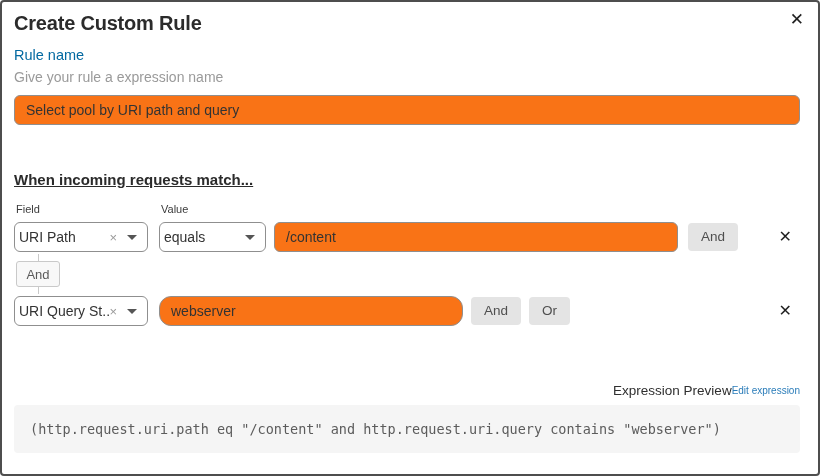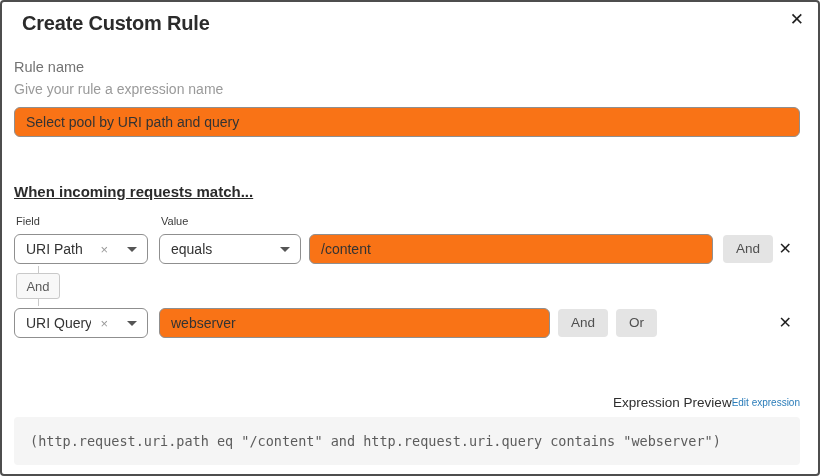--- a/index.html
+++ b/index.html
@@ -1,50 +1,50 @@
 <!DOCTYPE html>
 <html><head>
 <meta charset="utf-8">
 <style>
   html,body { margin:0; padding:0; background:#fff; font-family:"Liberation Sans","DejaVu Sans",sans-serif; }
   .modal {
     position:relative; width:820px; height:476px; box-sizing:border-box;
     background:#fff; border:2px solid #4e4e4e; border-radius:4px;
     padding:0 18px 0 12px; overflow:hidden;
   }
-  .dialog-title { margin:10px 8px 0; font-size:20px; font-weight:700; color:#2b2b2b; letter-spacing:-0.2px; }
+  .dialog-title { margin:10px 0 0; font-size:20px; font-weight:700; color:#2b2b2b; letter-spacing:-0.2px; }
   .close-btn {
     position:absolute; top:5px; right:10px; background:none; border:none; cursor:pointer;
     font-size:17px; font-weight:700; color:#1f1f1f; line-height:1; padding:4px; font-family:inherit;
   }
-  .rule-label { margin-top:24px; font-size:14.5px; color:#737373; }
+  .rule-label { margin-top:12px; font-size:14.5px; color:#0369a1; }
   .rule-helper { margin-top:6px; font-size:14px; color:#9a9a9a; }
   .text-input {
     box-sizing:border-box; height:30px; border:1px solid #8f8f8f; border-radius:6px;
     padding:12px 11px; font-size:14px; color:#333; background:#f97316; font-family:inherit; outline:none;
   }
   .full { display:block; width:100%; margin-top:10px; }
   .match-heading { margin-top:46px; font-size:15px; font-weight:700; color:#2b2b2b;text-decoration:underline; }
   .cols { display:flex; margin-top:15px; font-size:11px; color:#3b3b3b; }
   .col-field { width:145px; padding-left:2px; box-sizing:border-box; }
   .col-operator { width:141px; padding-left:2px; box-sizing:border-box; }
   .col-value { flex:1; padding-left:2px; }
   .cond-row { display:flex; align-items:center; margin-top:7px; }
   .select {
     box-sizing:border-box; height:30px; border:1px solid #8f8f8f; border-radius:6px;
-    display:flex; align-items:center; padding:0 10px 0 11px; font-size:14px; color:#333;
-    background:#fff; cursor:pointer;gap:9px;
+    display:flex; align-items:center; padding:0 10px 0 4px; font-size:14px; color:#333;
+    background:#fff; cursor:pointer;
   }
   .select-field { width:134px; margin-right:11px; }
-  .select-operator { width:142px; margin-right:8px; }
+  .select-operator { width:107px; margin-right:8px; }
   .select .sel-text { flex:1; white-space:nowrap; overflow:hidden; }
   .clear-x { color:#9a9a9a; font-size:13px; margin-right:10px; line-height:1; cursor:pointer; }
   .caret { width:0; height:0; border-left:5px solid transparent; border-right:5px solid transparent; border-top:5px solid #555; }
   .val-1 { width:404px; }
-  .val-2 { width:391px; }
+  .val-2 { width:304px;border-radius:12px; }
   .btn {
     height:28px; padding:0 13px; background:#e4e4e4; border:none; border-radius:4px;
     font-size:13.5px; color:#4f4f4f; font-family:inherit; cursor:pointer; line-height:28px;
   }
   .btn-gap-1 { margin-left:10px; }
   .btn-gap-2 { margin-left:8px; }
   .remove-x { margin-left:auto; margin-right:8px; font-size:16px; font-weight:700; color:#1f1f1f; cursor:pointer; line-height:1; }
   .connector { display:flex; flex-direction:column; align-items:center; width:44px; margin-left:2px; margin-top:2px; }
   .v-line { width:1px; height:7px; background:#c9c9c9; }
   .chip {

